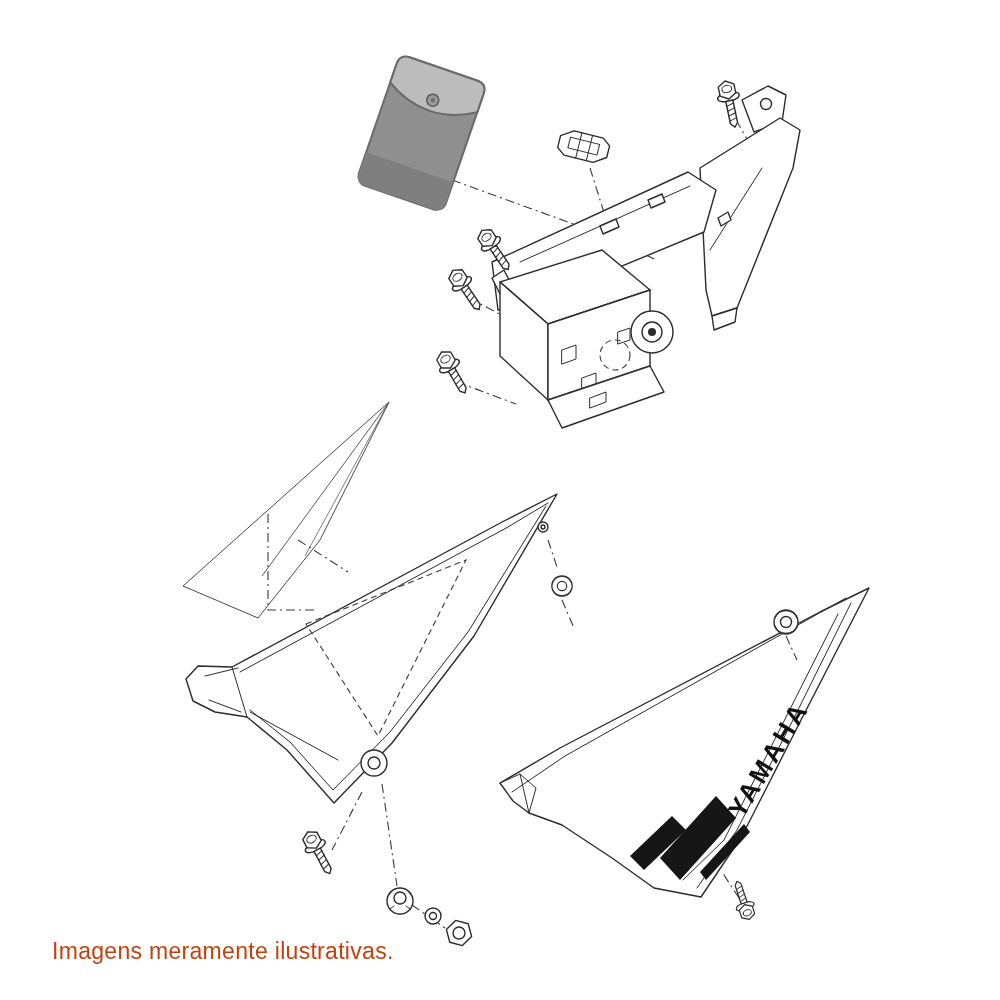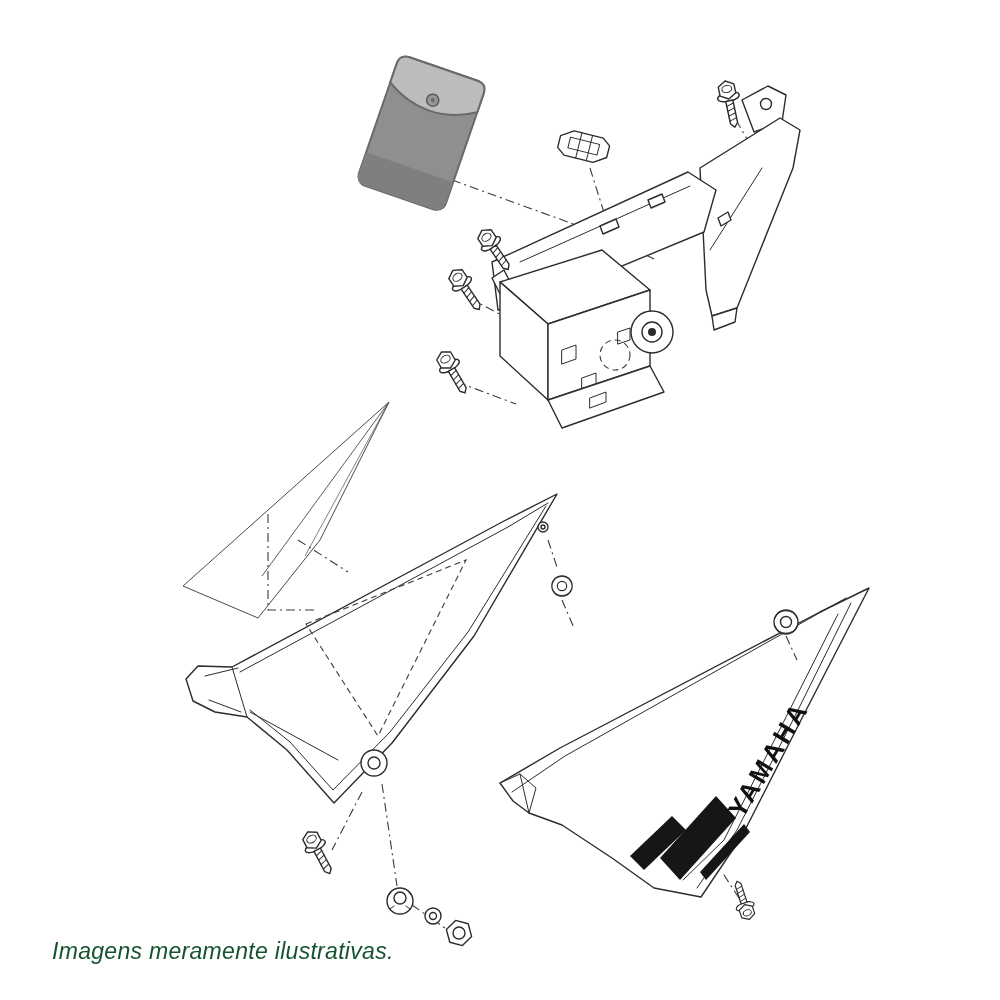--- a/index.html
+++ b/index.html
@@ -5,21 +5,21 @@
   html,body{margin:0;padding:0;background:#ffffff;}
   body{width:1000px;height:1000px;position:relative;overflow:hidden;
        font-family:"Liberation Sans",sans-serif;}
   #stage{position:absolute;left:0;top:0;width:1000px;height:1000px;}
   .ln  {fill:#ffffff;stroke:#2c2c2c;stroke-width:1.4;stroke-linejoin:round;stroke-linecap:round;}
   .ln2 {fill:none;stroke:#2c2c2c;stroke-width:1;stroke-linejoin:round;stroke-linecap:round;}
   .thin{fill:#ffffff;stroke:#4a4a4a;stroke-width:1;stroke-linejoin:round;}
   .dash {fill:none;stroke:#3a3a3a;stroke-width:1.1;stroke-dasharray:9 4 2 4;}
   .dash2{fill:none;stroke:#3a3a3a;stroke-width:1.1;stroke-dasharray:6 4;}
   .blk {fill:#161616;stroke:none;}
-  .caption{position:absolute;left:52px;top:938px;font-size:23px;color:#14532d;letter-spacing:.3px;font-style:italic;}
+  .caption{position:absolute;left:52px;top:938px;font-size:23px;color:#c2410c;letter-spacing:.3px;}
   .brand{font-weight:bold;font-size:26px;fill:#111;}
 </style>
 </head>
 <body>
 
 <svg id="stage" viewBox="0 0 1000 1000">
   <defs>
     <g id="bolt">
       <ellipse cx="0" cy="7" rx="11" ry="4.5" class="ln"></ellipse>
       <polygon points="8,-4.6 8,4.6 0,9.2 -8,4.6 -8,-4.6 0,-9.2" class="ln"></polygon>

